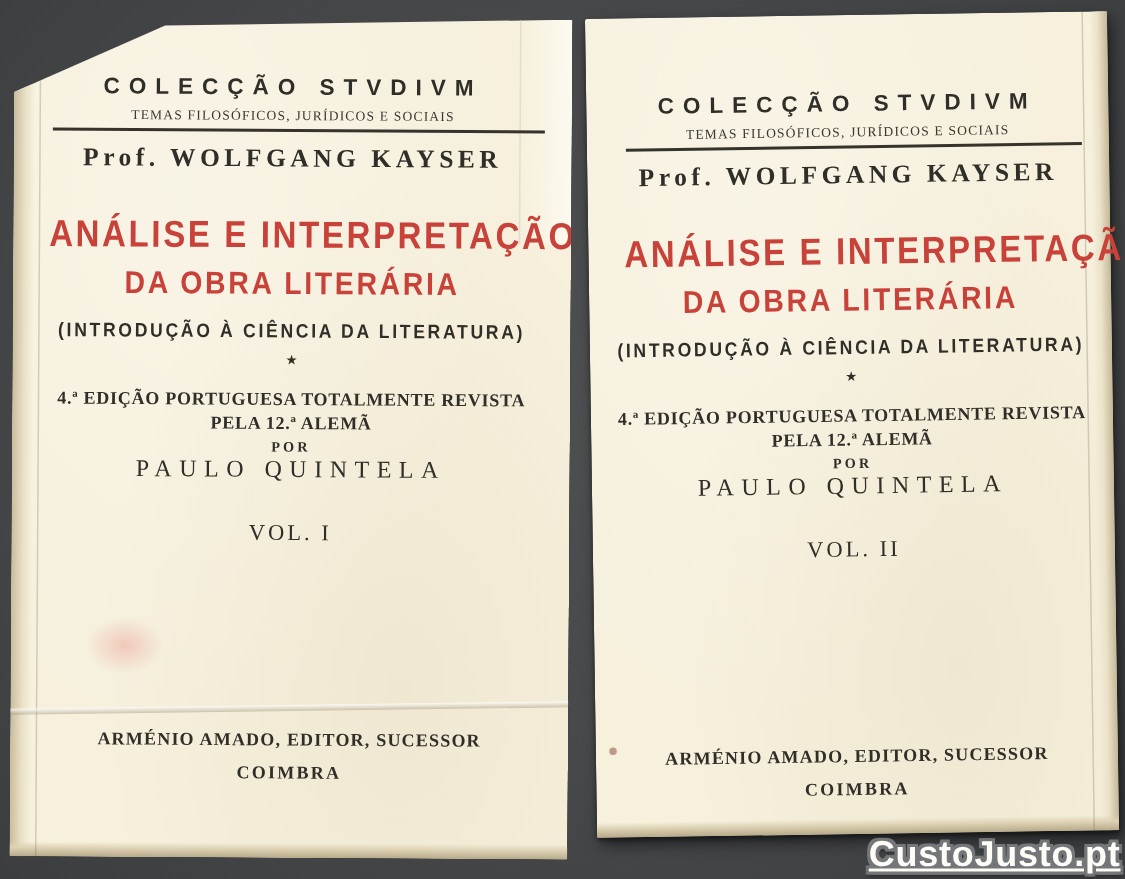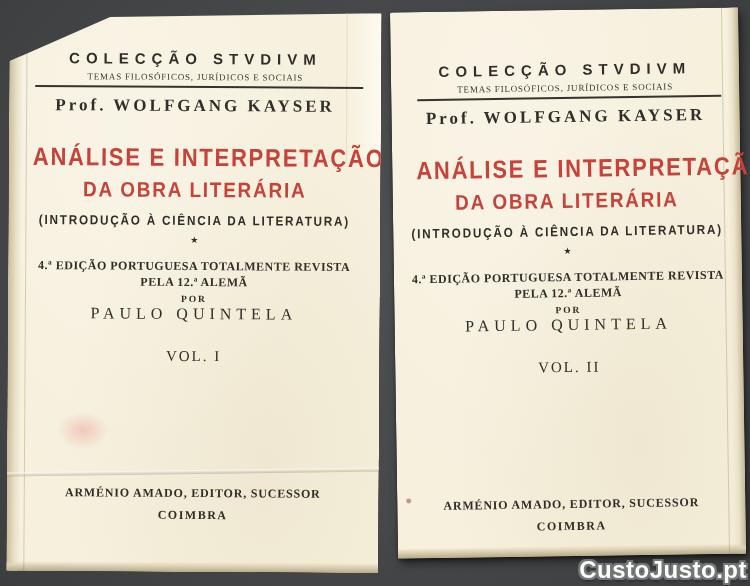--- a/index.html
+++ b/index.html
@@ -74,20 +74,21 @@
   .l-publisher{top:474px;font-weight:bold;font-size:12px;letter-spacing:.8px;}
   .l-city{top:496px;font-weight:bold;font-size:12px;letter-spacing:1.5px;}
   .watermark{
     position:absolute;right:3px;bottom:2px;
     font-family:"Liberation Sans",sans-serif;font-weight:bold;font-size:24px;
     color:#fdfcf6;letter-spacing:.5px;
     text-shadow:
       -2px -2px 0 #737779, 2px -2px 0 #737779, -2px 2px 0 #737779, 2px 2px 0 #737779,
       -2px 0 0 #737779, 2px 0 0 #737779, 0 -2px 0 #737779, 0 2px 0 #737779,
       0 3px 3px rgba(20,22,24,.8);
+    text-decoration: underline;
   }
 </style>
 </head>
 <body>
 
 <div class="scene">
 
   <div class="book book--left">
     <div class="edge edge--spine-left"></div>
     <div class="edge edge--bottom"></div>

